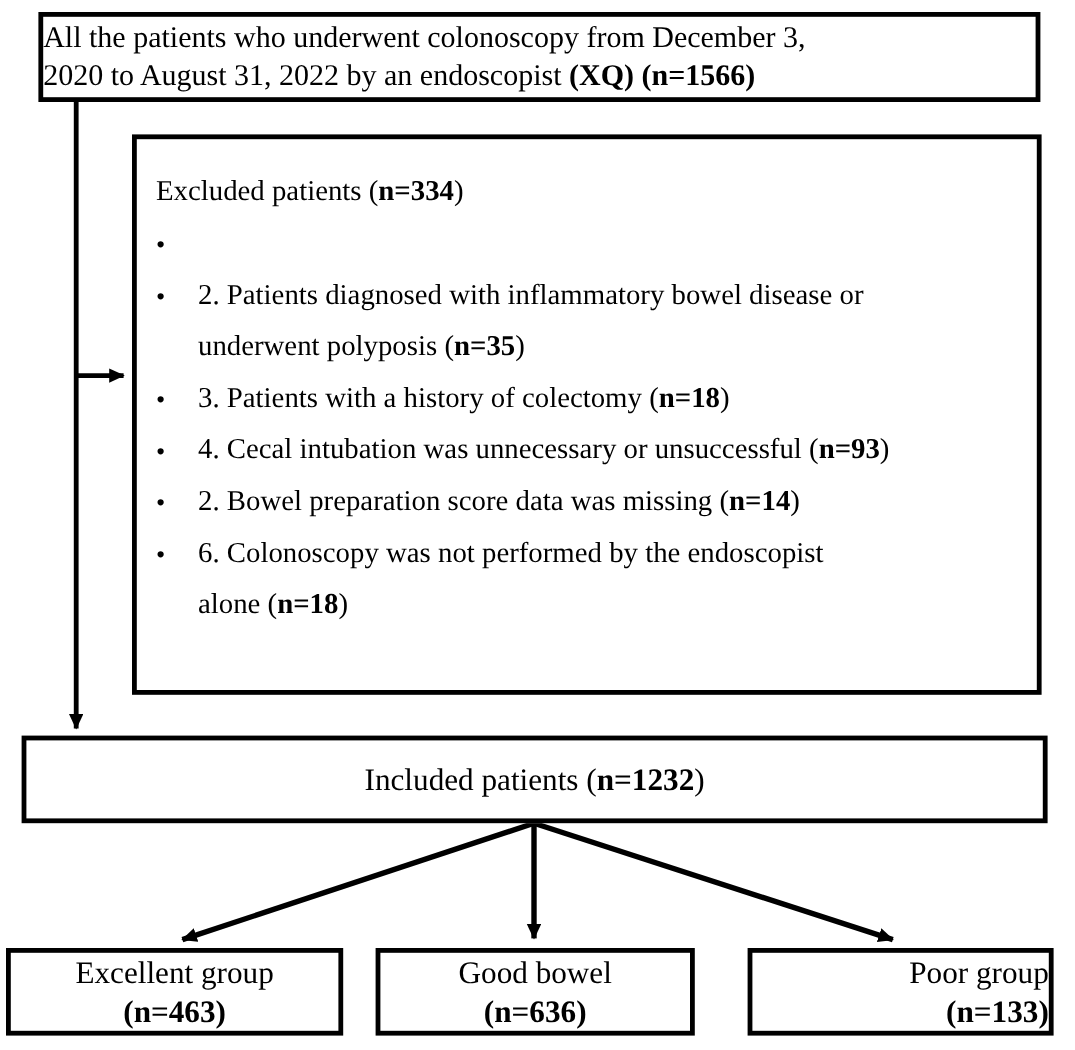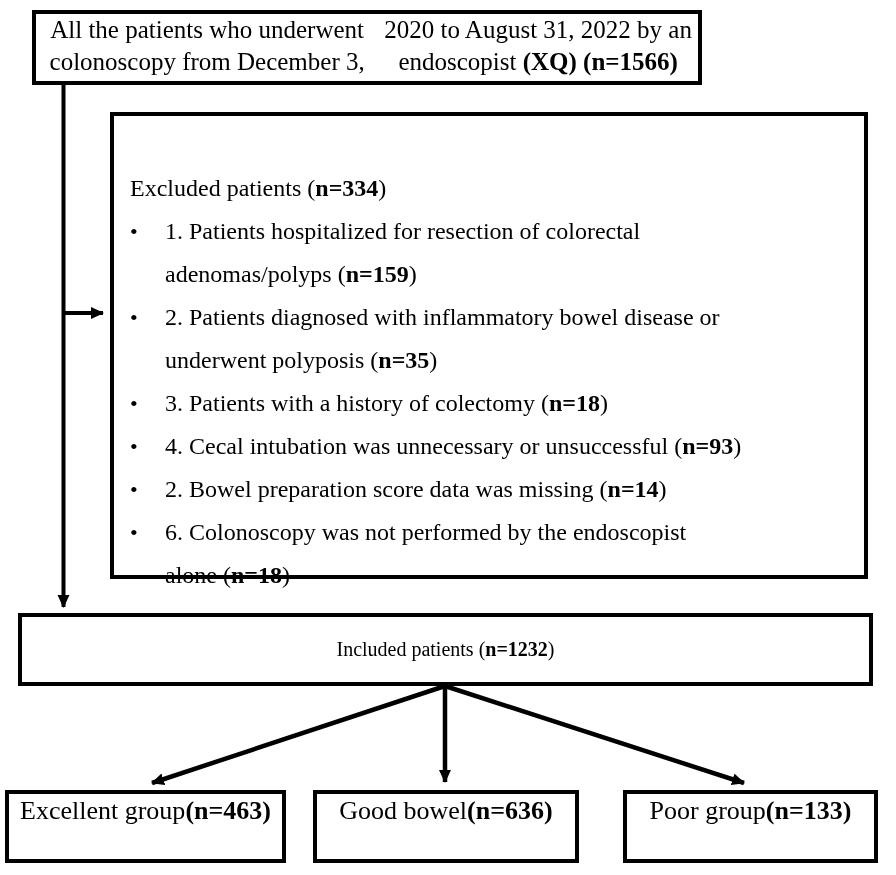--- a/index.html
+++ b/index.html
@@ -13,44 +13,44 @@
   }
   .box{
     position:absolute;
     box-sizing:border-box;
     border:4px solid #000000;
     background:#ffffff;
   }
   .bold{font-weight:bold;}
   
   #top-box{
-    left:32px;top:10px;width:670px;height:75px;
-    display:flex;flex-direction:row;justify-content:center;
-    text-align:center;font-size:25px;line-height:32px;
+    left:32px;top:10px;width:835px;height:75px;
+    display:flex;flex-direction:column;justify-content:center;
+    text-align:left;font-size:25px;line-height:32px;
   }
   
   #excluded-box{
     left:110px;top:112px;width:758px;height:467px;
     padding:23px 6px 0 16px;
     font-size:24px;line-height:43px;
   }
-  .ex-header{white-space:nowrap;margin-top:28px;}
+  .ex-header{white-space:nowrap;}
   .ex-item{display:flex;}
   .ex-bullet{flex:0 0 35px;width:35px;font-size:22px;}
   .ex-line{white-space:nowrap;}
   
   #included-box{
     left:18px;top:613px;width:855px;height:73px;
     display:flex;flex-direction:column;justify-content:center;
-    text-align:center;font-size:20px;
+    text-align:center;font-size:26px;
   }
   
   .group-box{
     top:790px;height:73px;
-    display:flex;flex-direction:row;justify-content:center;
+    display:flex;flex-direction:column;justify-content:center;
     text-align:center;font-size:26px;line-height:33px;
   }
   #group-box-0{left:5px;width:281px;}
   #group-box-1{left:313px;width:266px;}
   #group-box-2{left:623px;width:255px;text-align:right;}
   
   #connectors{position:absolute;left:0;top:0;width:896px;height:875px;}
   #connectors line{stroke:#000000;}
 </style>
 </head>
@@ -74,24 +74,20 @@
   <div class="box" id="top-box">
     <div class="line"><span>All the patients who underwent colonoscopy from December 3,</span></div>
     <div class="line"><span>2020 to August 31, 2022 by an endoscopist </span><span class="bold">(XQ)</span><span> </span><span class="bold">(n=1566)</span></div>
   </div>
 
   <div class="box" id="excluded-box">
     <div class="ex-header"><span>Excluded patients (</span><span class="bold">n=334</span><span>)</span></div>
 
     <div class="ex-item">
       <span class="ex-bullet">•</span>
-      <div class="ex-text">
-        <div class="ex-line"><span>1. Patients hospitalized for resection of colorectal</span></div>
-        <div class="ex-line"><span>adenomas/polyps (</span><span class="bold">n=159</span><span>)</span></div>
-      </div>
     </div>
 
     <div class="ex-item">
       <span class="ex-bullet">•</span>
       <div class="ex-text">
         <div class="ex-line"><span>2. Patients diagnosed with inflammatory bowel disease or</span></div>
         <div class="ex-line"><span>underwent polyposis (</span><span class="bold">n=35</span><span>)</span></div>
       </div>
     </div>
 

